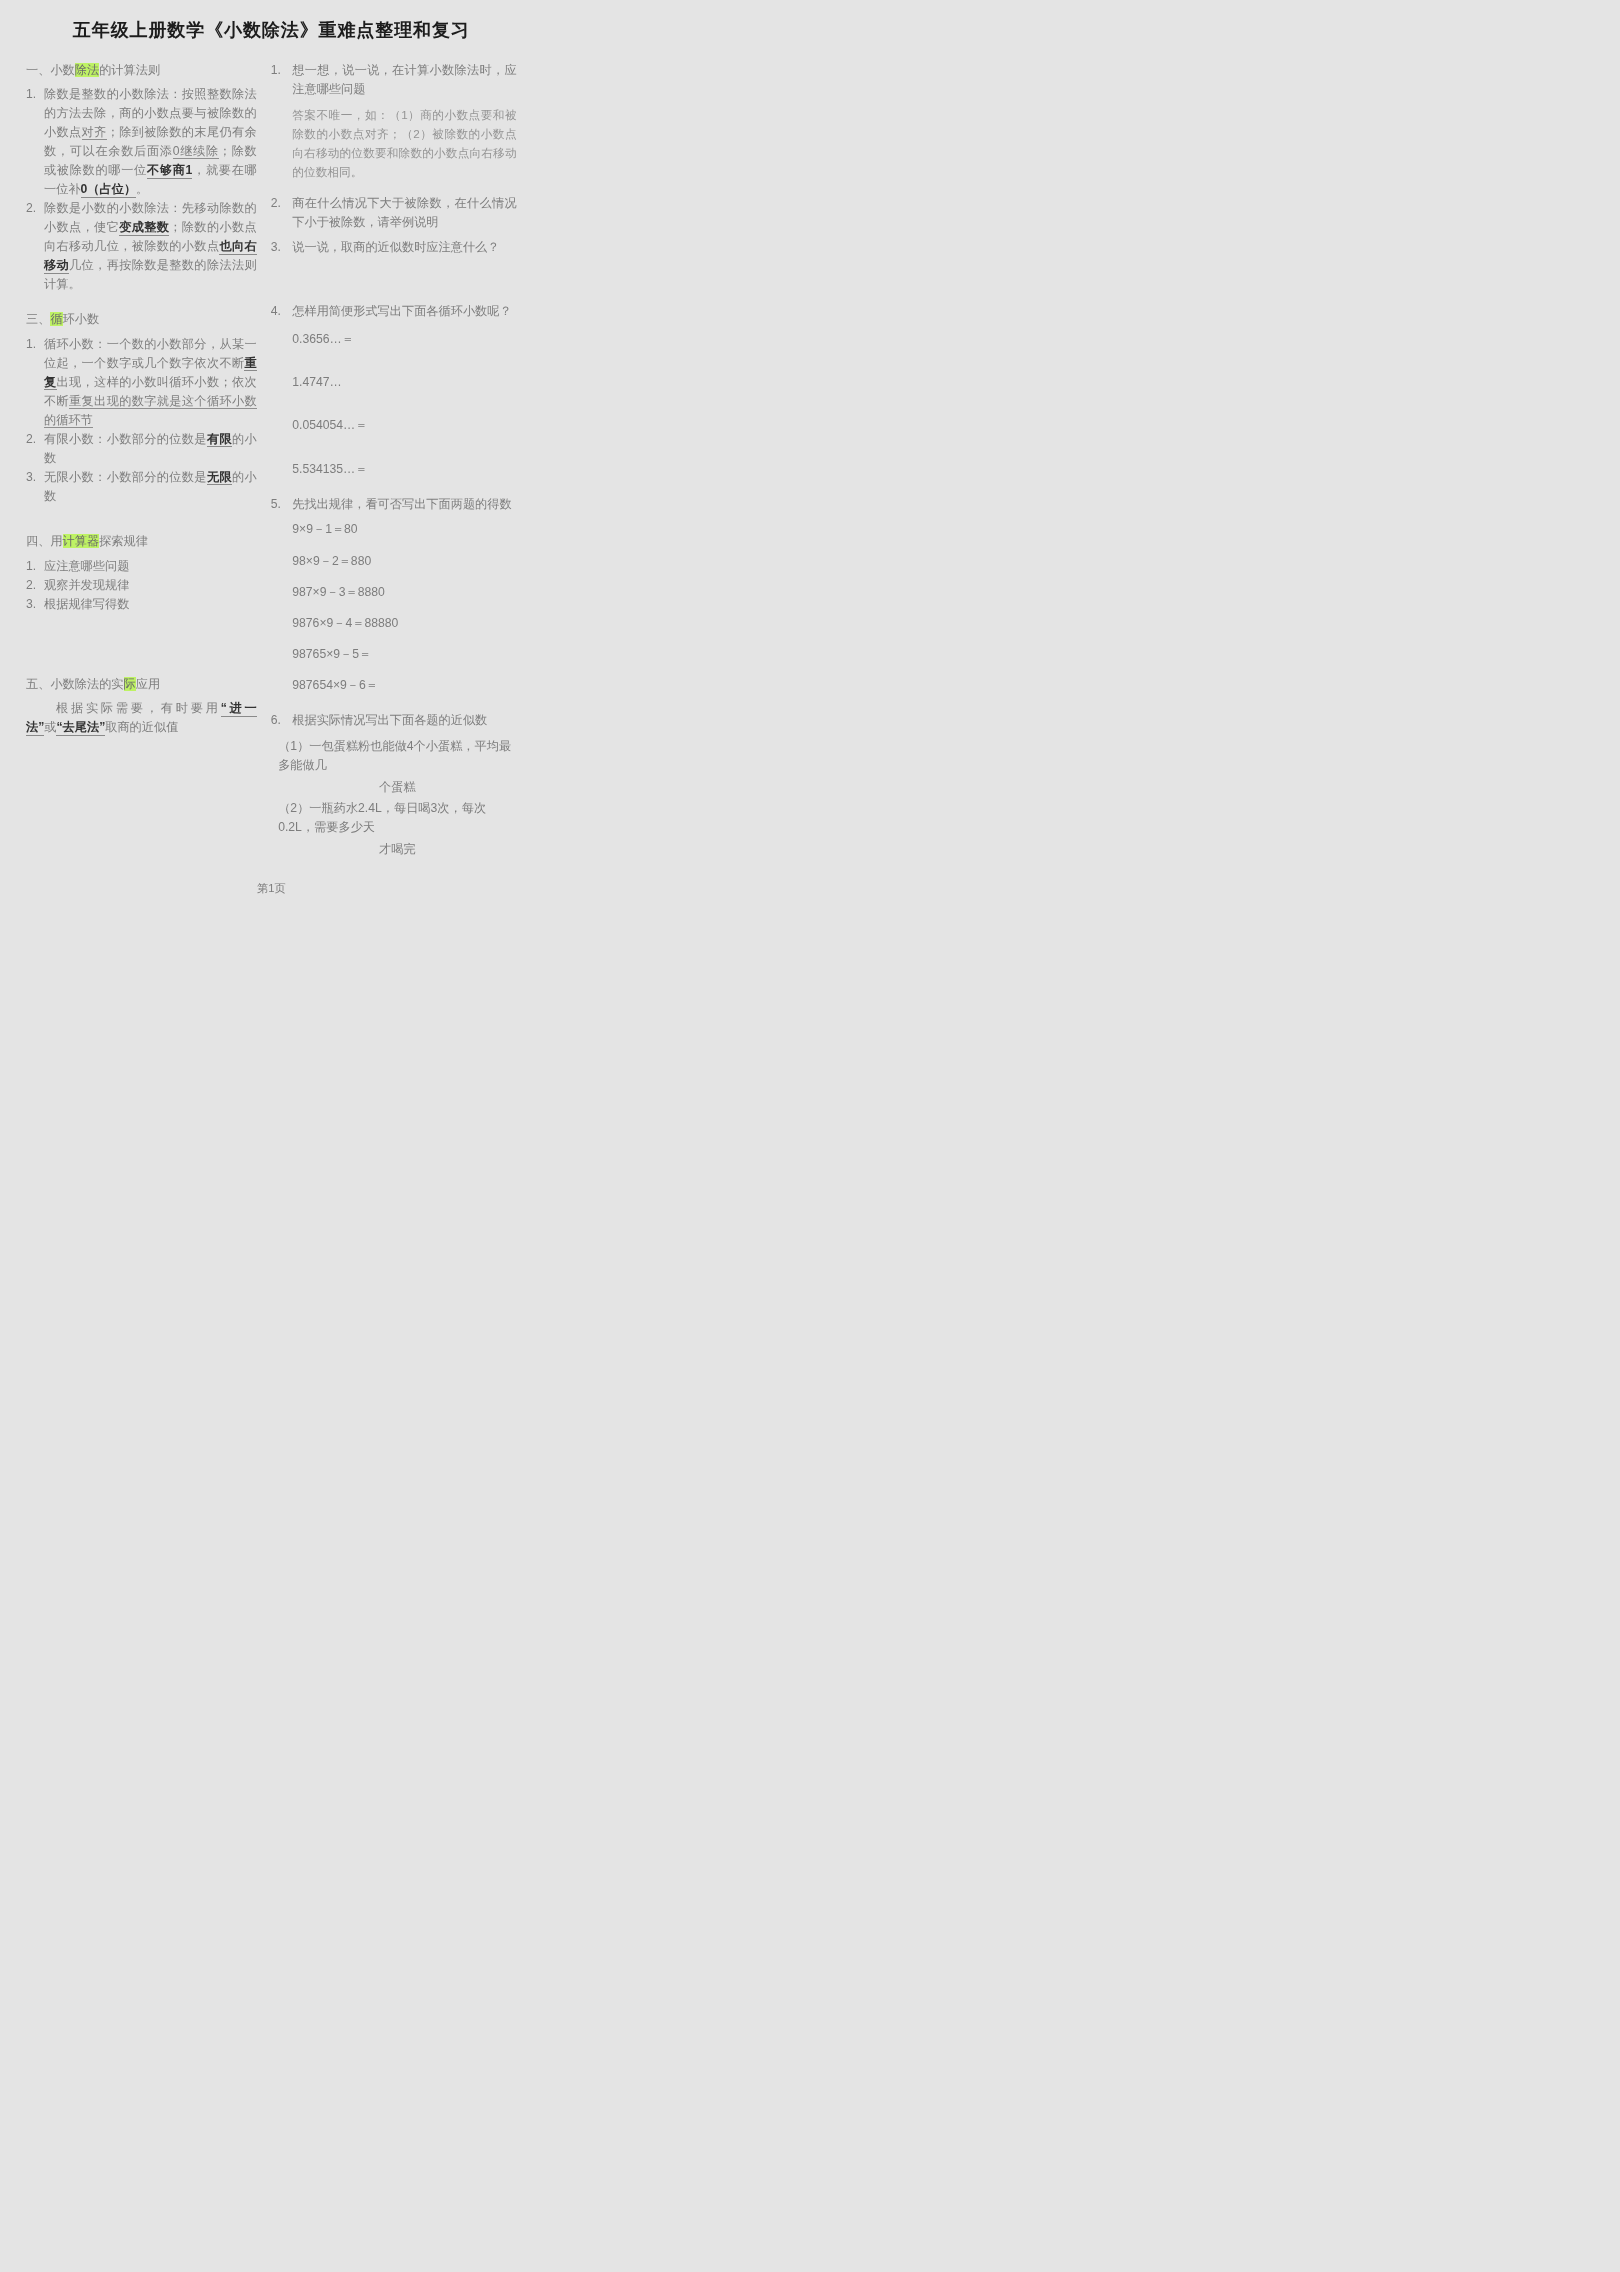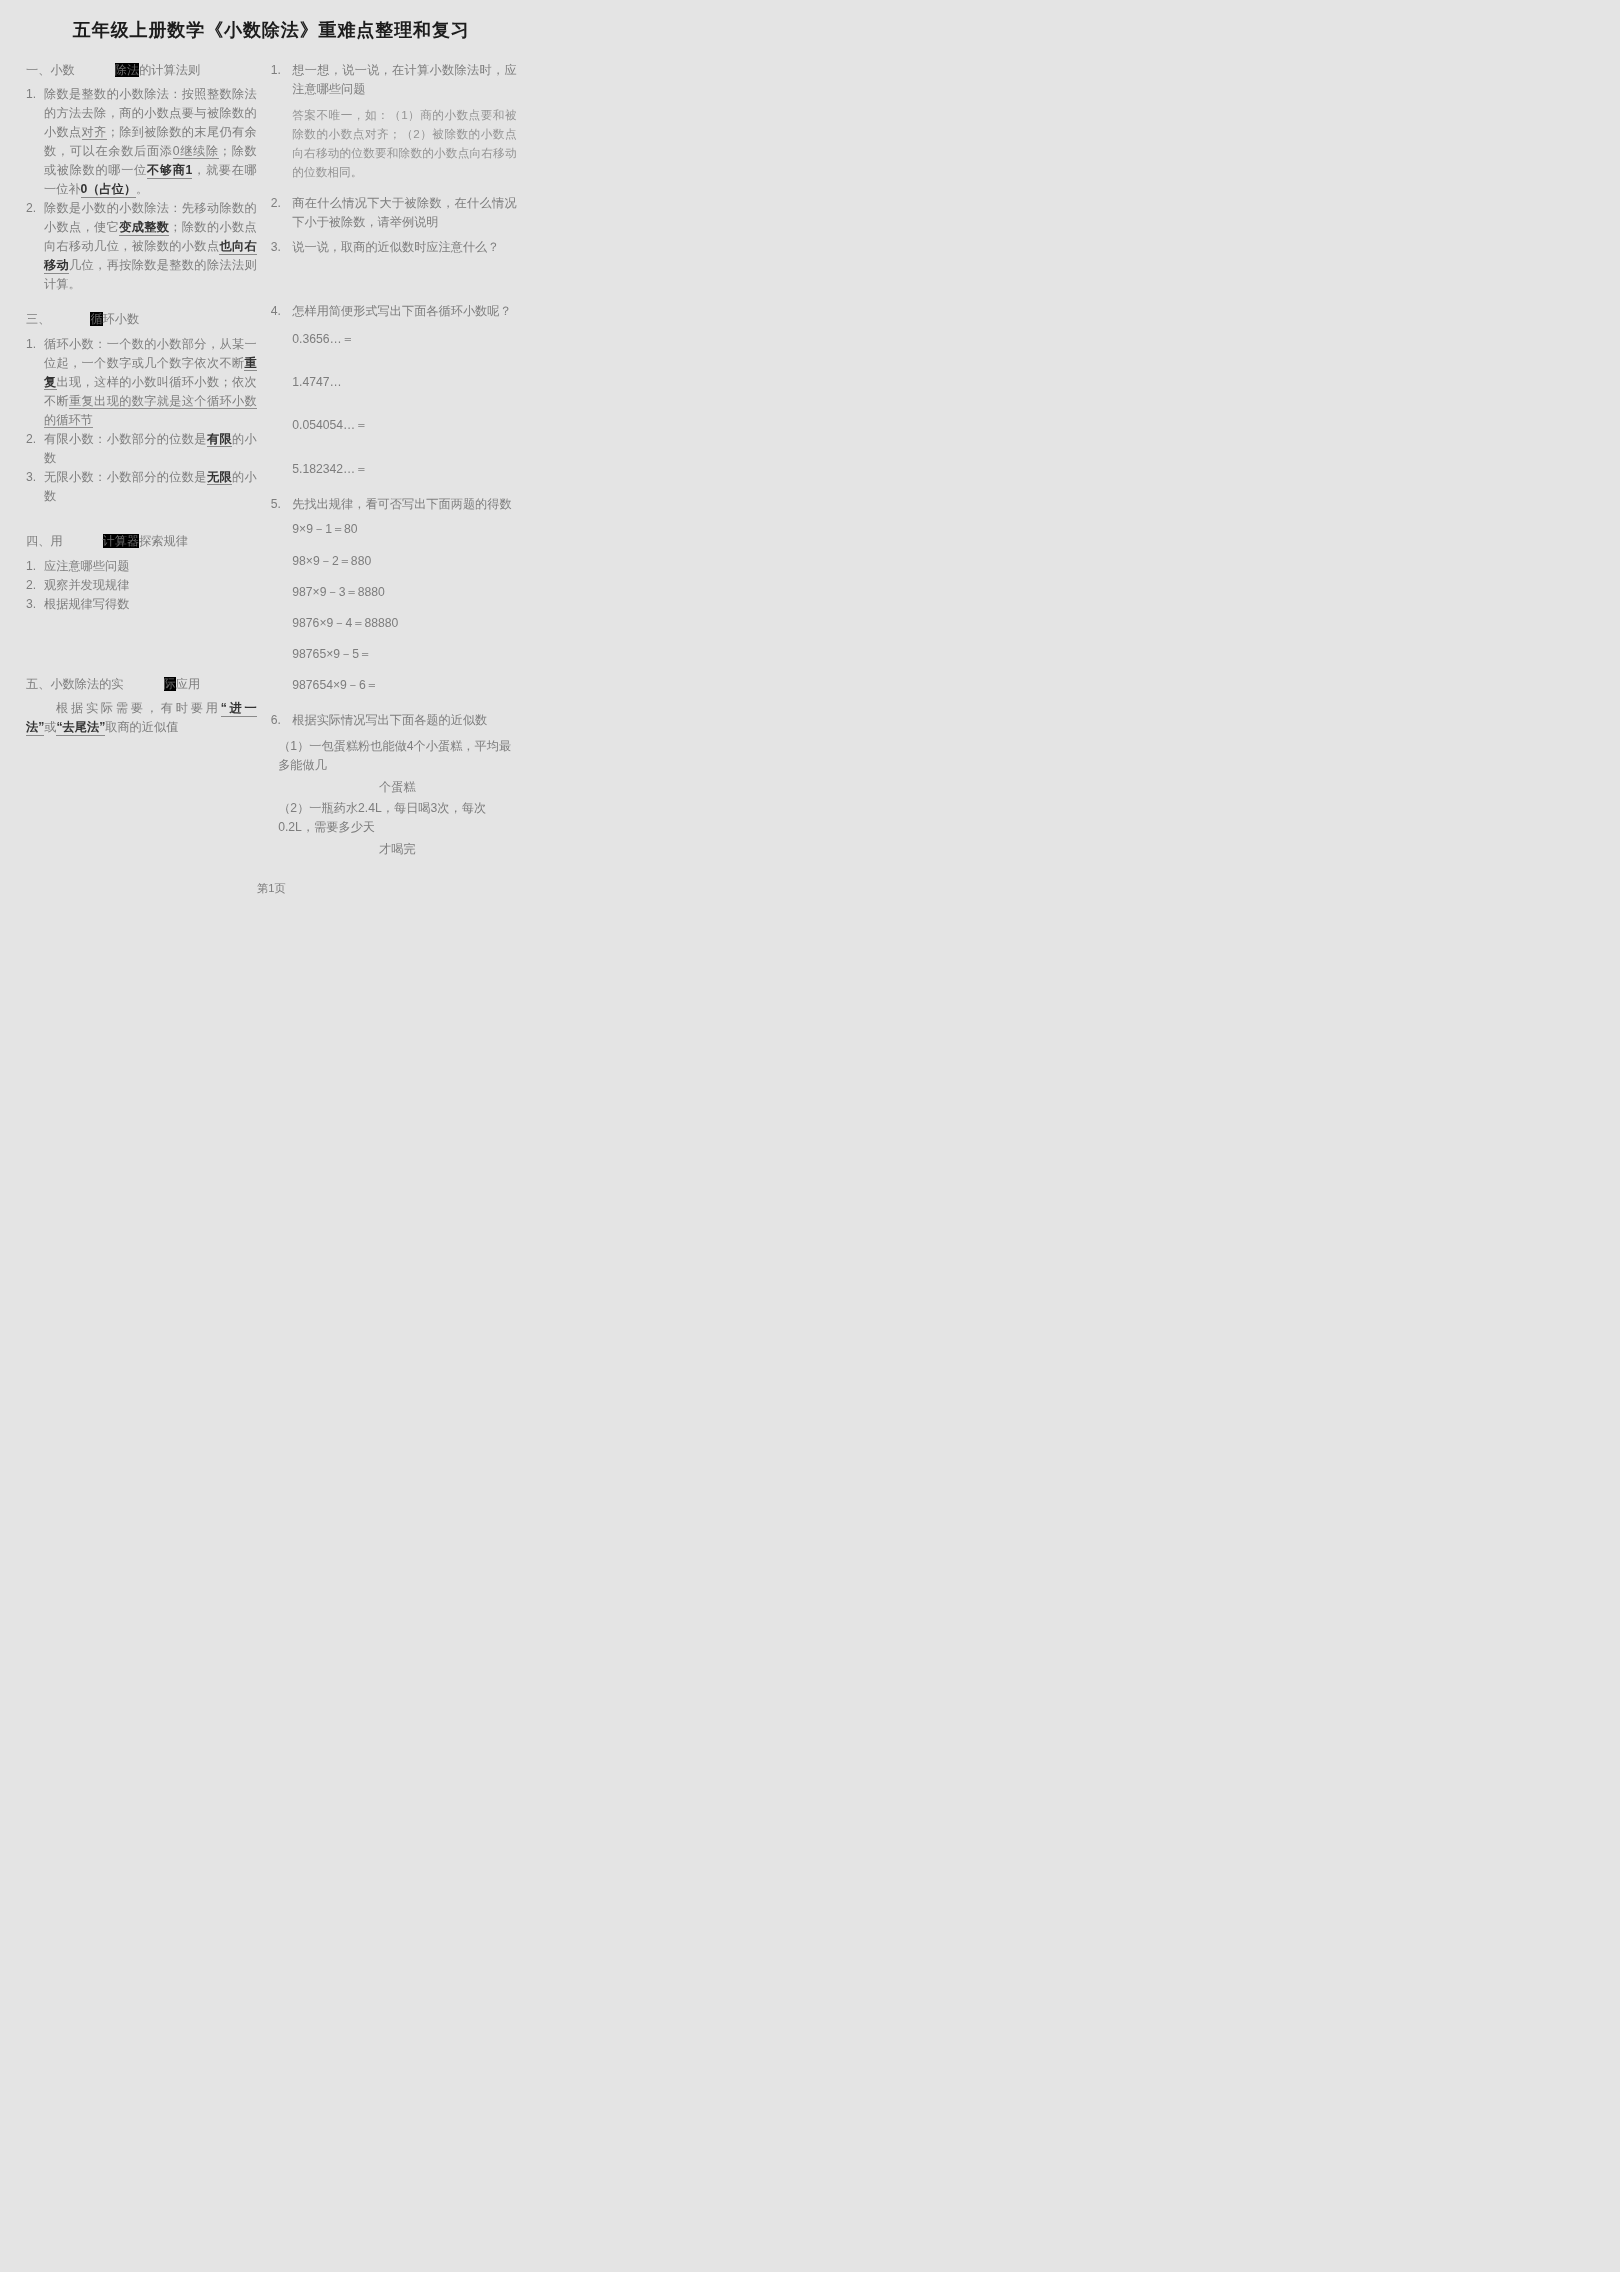--- a/index.html
+++ b/index.html
@@ -20,21 +20,21 @@
   .sec{margin-bottom:12.2px;}
   .sec-heading{margin:16px 0 5.6px;}
   .sec:first-child .sec-heading{margin-top:0;}
   .li{display:flex;align-items:flex-start;}
   .li .num{flex:0 0 18px;}
   .li .li-body{flex:1;text-align:justify;}
   .para{text-align:justify;}
   .seg{white-space:pre-wrap;}
   .seg.u{border-bottom:1.4px solid #8f8f8f;padding-bottom:0;}
   .seg.em{color:#333333;font-weight:bold;border-bottom:1.4px solid #8a8a8a;padding-bottom:0.5px;}
-  .seg.hl{background:#000000;color:#6a6a6a;margin-left:40px;}
+  .seg.hl{background:#bef264;color:#6a6a6a;}
   .gap-lg{margin-top:61px;}
   
   .q{display:flex;align-items:flex-start;margin-bottom:6.6px;}
   .q .num{flex:0 0 21.6px;}
   .q .q-body{flex:1;text-align:justify;}
   .answer{margin:0.9px 0 12.2px 21.6px;color:#949494;font-size:11.7px;text-align:justify;}
   .cyc-item{margin:24.4px 0 0 21.6px;}
   .cyc-wrap{margin-bottom:16px;}
   .eq-grid{display:grid;grid-template-columns:1fr;row-gap:12.2px;margin:4.7px 0 0 21.6px;}
   .eq-line{margin:12.2px 0 0 21.6px;}
@@ -133,21 +133,21 @@
 
       <div style="margin-top:45px;">
         <div class="q">
           <span class="num">4.</span>
           <span class="q-body">怎样用简便形式写出下面各循环小数呢？</span>
         </div>
         <div class="cyc-wrap">
           <div class="cyc-item" style="margin-top:8.4px;">0.3656…＝</div>
           <div class="cyc-item">1.4747…</div>
           <div class="cyc-item">0.054054…＝</div>
-          <div class="cyc-item">5.182342…＝</div>
+          <div class="cyc-item">5.534135…＝</div>
         </div>
       </div>
 
       <div style="margin-top:14px;">
         <div class="q">
           <span class="num">5.</span>
           <span class="q-body">先找出规律，看可否写出下面两题的得数</span>
         </div>
         <div class="eq-grid">
           <div>9×9－1＝80</div>

